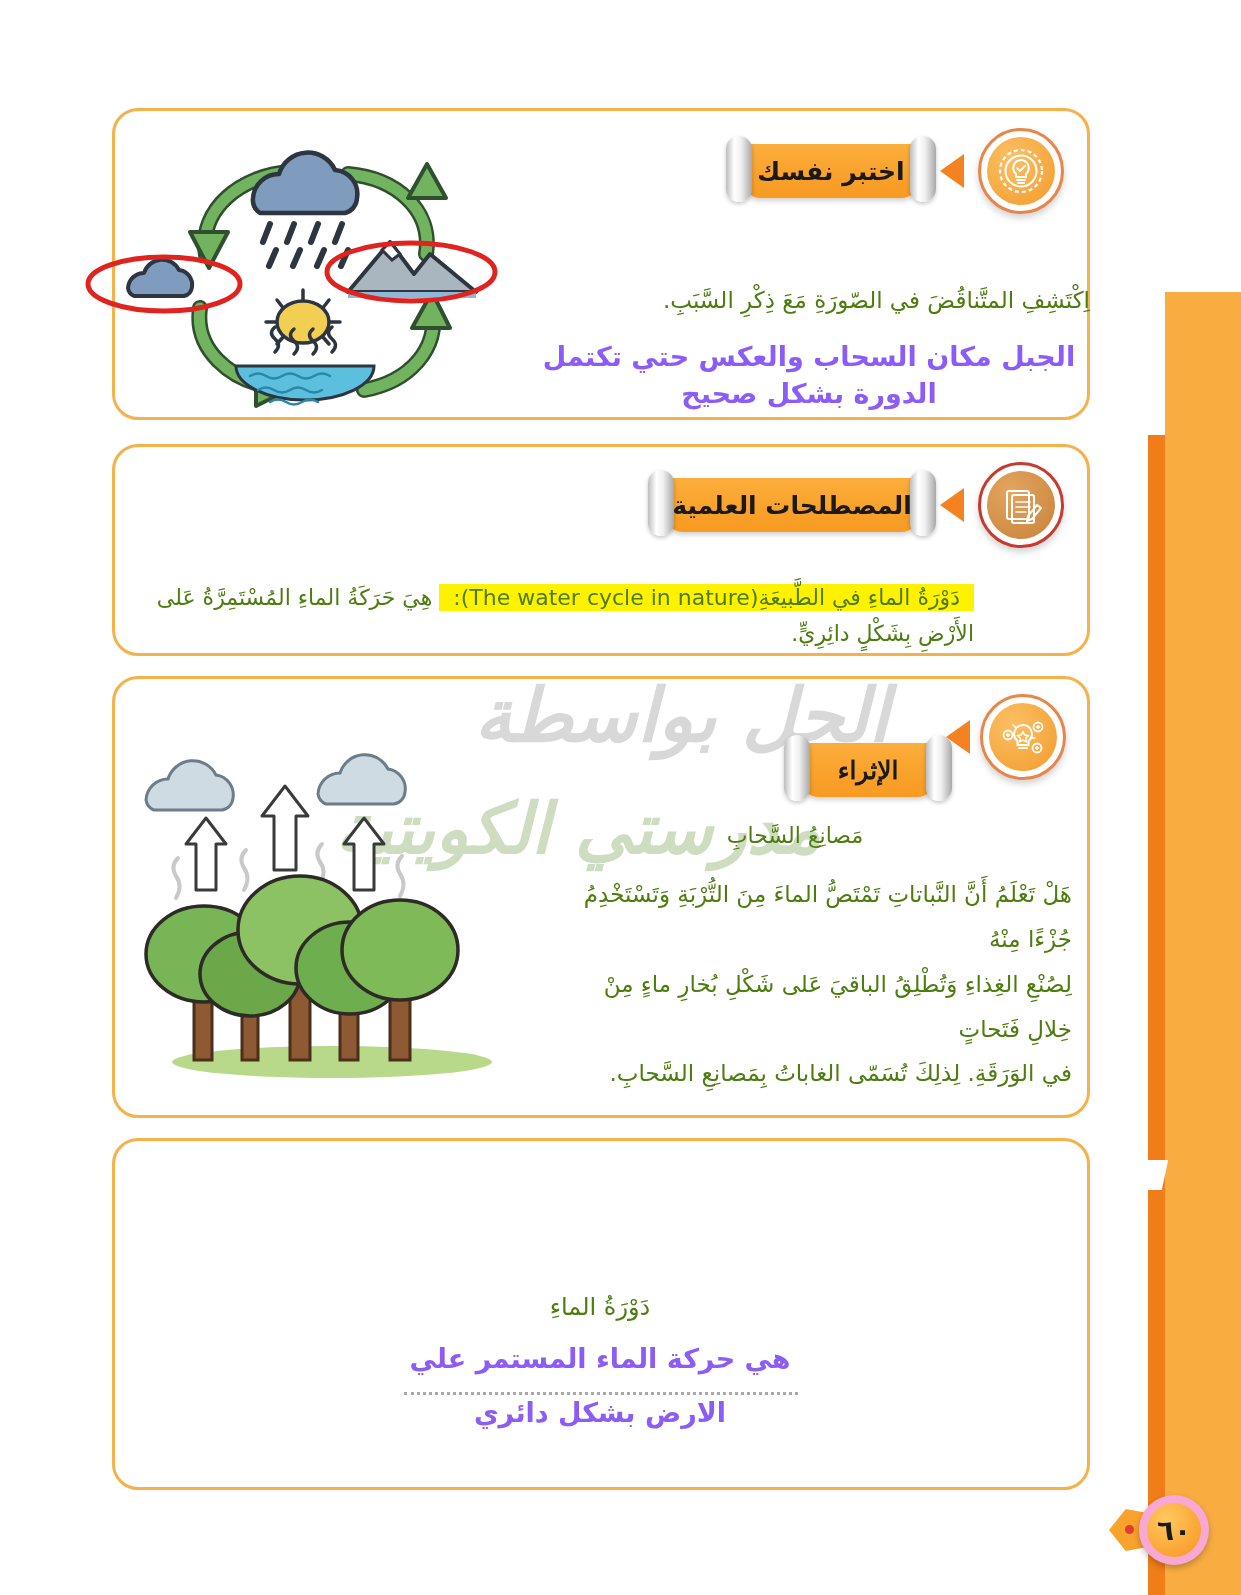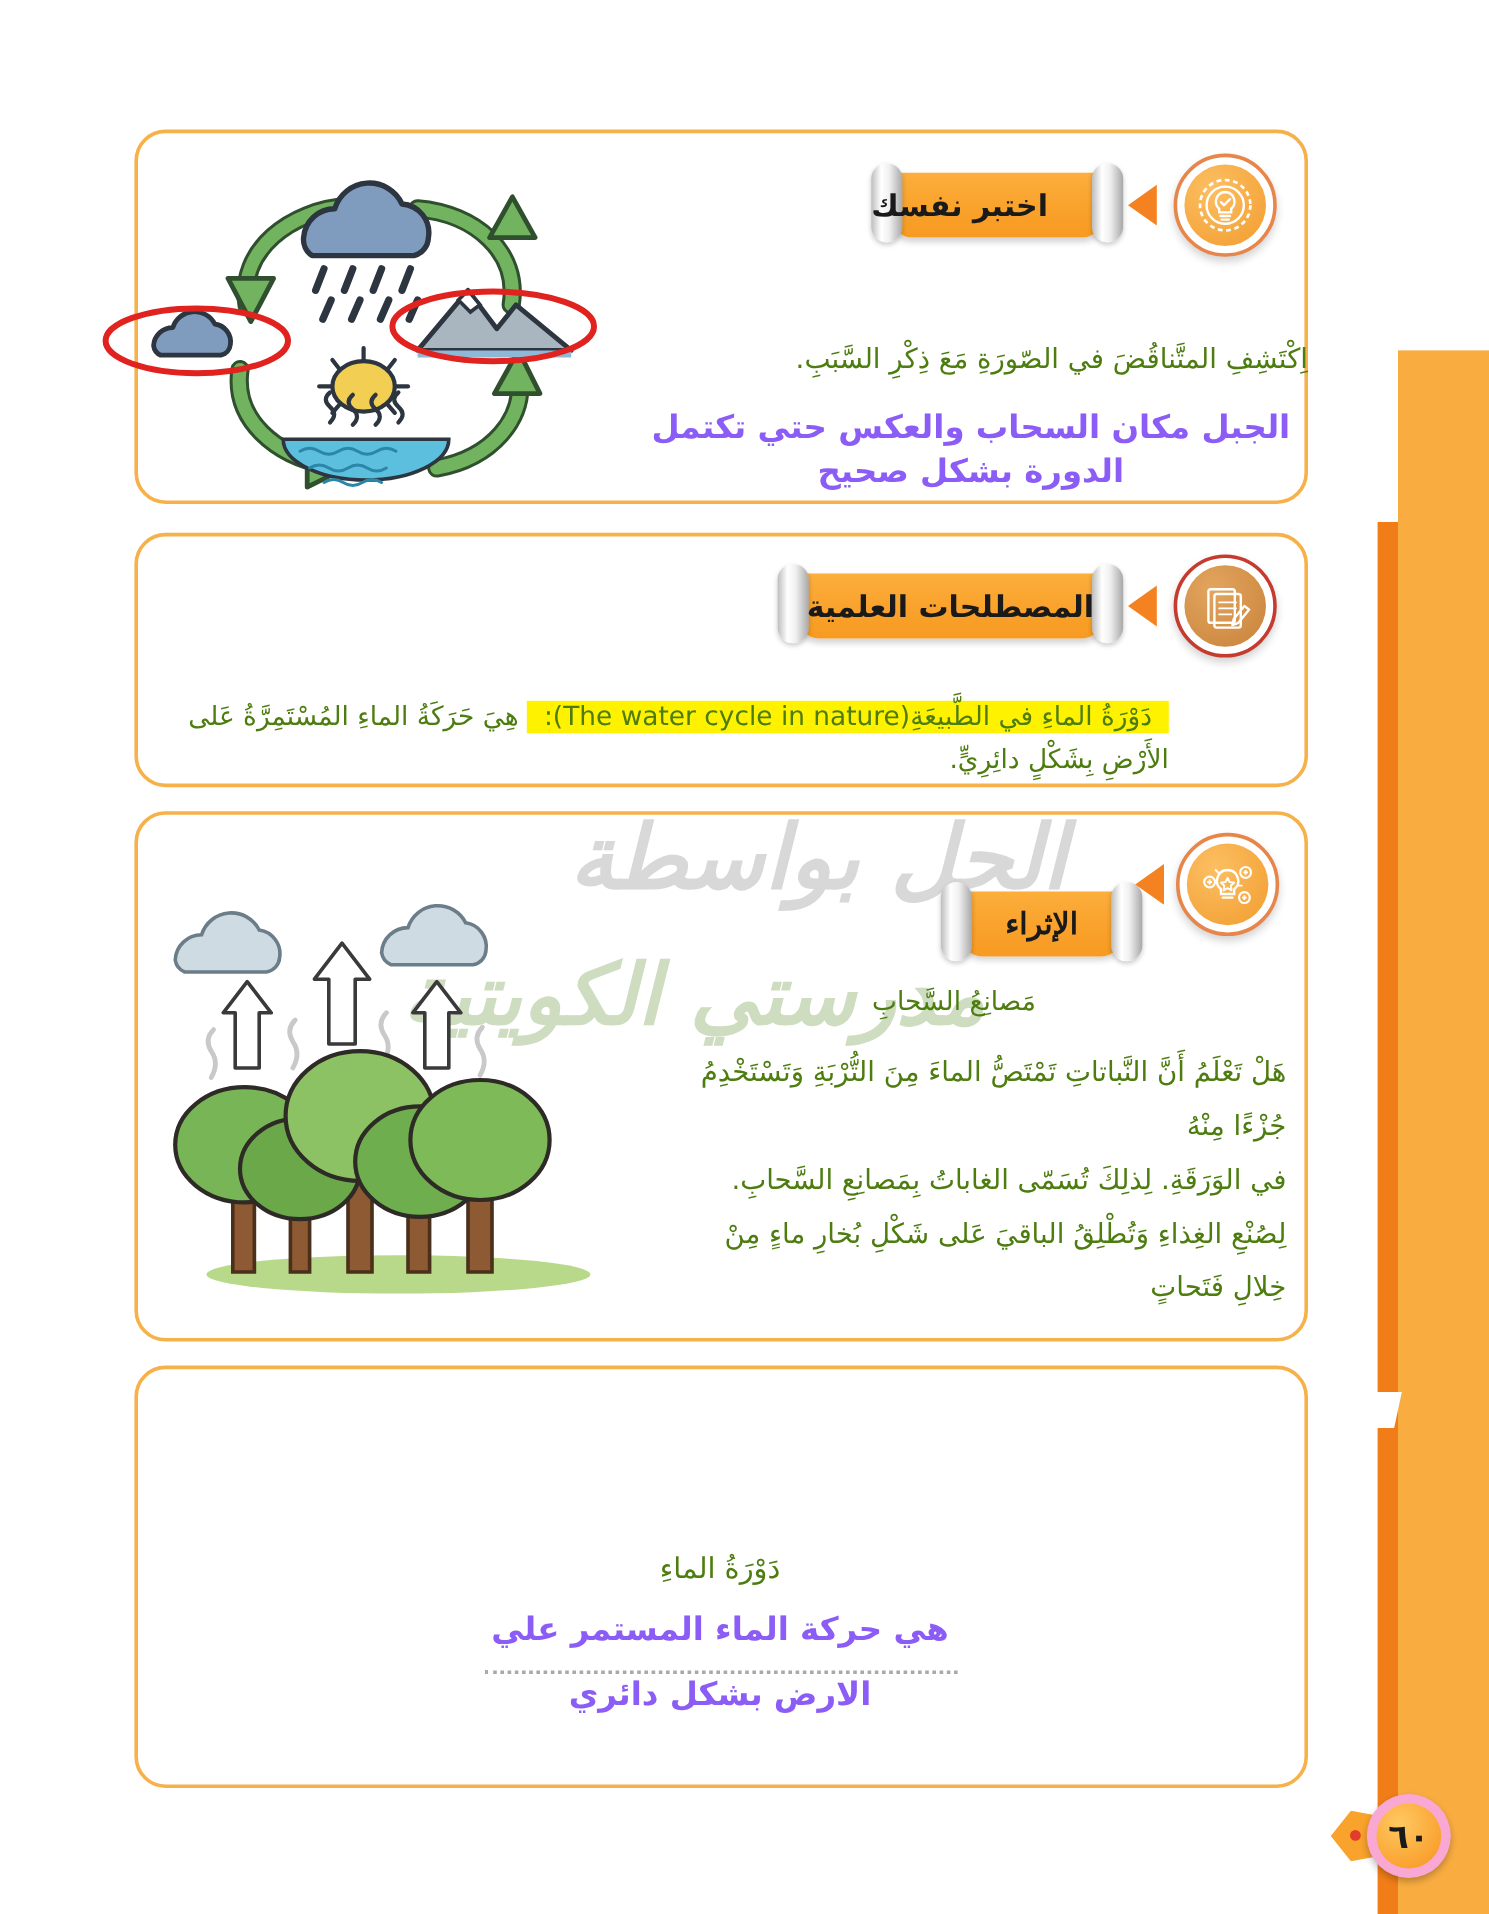--- a/index.html
+++ b/index.html
@@ -318,21 +318,21 @@
         <path d="M158,216 H296 a69,34 0 0,1 -138,0 Z" fill="#5bbfdd" stroke="#2d3640" stroke-width="3"></path>
         <g stroke="#2b86a8" stroke-width="2.5" fill="none" stroke-linecap="round">
           <path d="M172,226 q8,-5 16,0 q8,5 16,0 q8,-5 16,0 q8,5 16,0 q8,-5 16,0"></path>
           <path d="M180,240 q8,-5 16,0 q8,5 16,0 q8,-5 16,0 q8,5 16,0"></path>
           <path d="M192,252 q8,-5 16,0 q8,5 16,0 q8,-5 16,0"></path>
         </g>
       </g>
     </svg>
   </div>
 
-  <div class="ribbon" style="left:726px; top:140px; width:210px;justify-content:flex-end;">
+  <div class="ribbon" style="left:726px; top:140px; width:210px;">
     <div class="ribbon-body"></div>
     <div class="ribbon-roll roll-l"></div>
     <div class="ribbon-roll roll-r"></div>
     <span class="ribbon-label">اختبر نفسك</span>
   </div>
   <div class="badge-arrow" style="left:940px; top:154px;"></div>
   <div class="badge" style="left:978px; top:128px;">
     <div class="badge-inner">
       <svg width="50" height="50" viewBox="0 0 50 50">
         <circle cx="25" cy="25" r="21" fill="none" stroke="#ffffff" stroke-width="2.2" stroke-dasharray="4 3"></circle>
@@ -448,22 +448,22 @@
           <line x1="14" y1="12" x2="17" y2="15"></line>
           <line x1="33" y1="25" x2="36" y2="25"></line>
         </g>
       </svg>
     </div>
   </div>
 
   <div class="ar-text ar-center" style="left:585px; top:818px; width:420px; font-size:22px;">مَصانِعُ السَّحابِ</div>
   <div class="ar-text" style="left:562px; top:872px; width:510px; line-height:1.95;">
     <div>هَلْ تَعْلَمُ أَنَّ النَّباتاتِ تَمْتَصُّ الماءَ مِنَ التُّرْبَةِ وَتَسْتَخْدِمُ جُزْءًا مِنْهُ</div>
+    <div>لِصُنْعِ الغِذاءِ وَتُطْلِقُ الباقيَ عَلى شَكْلِ بُخارِ ماءٍ مِنْ خِلالِ فَتَحاتٍ</div>
     <div>في الوَرَقَةِ. لِذلِكَ تُسَمّى الغاباتُ بِمَصانِعِ السَّحابِ.</div>
-    <div>لِصُنْعِ الغِذاءِ وَتُطْلِقُ الباقيَ عَلى شَكْلِ بُخارِ ماءٍ مِنْ خِلالِ فَتَحاتٍ</div>
   </div>
 
   <div class="card card-4"></div>
 
 
   <div class="ar-text ar-center" style="left:420px; top:1288px; width:360px; font-size:24px;">دَوْرَةُ الماءِ</div>
 
   <div class="dotted-line" style="left:404px; top:1392px; width:394px;"></div>
   <div class="answer" style="left:400px; top:1340px; width:400px;">هي حركة الماء المستمر علي</div>
   <div class="answer" style="left:400px; top:1394px; width:400px;">الارض بشكل دائري</div>

